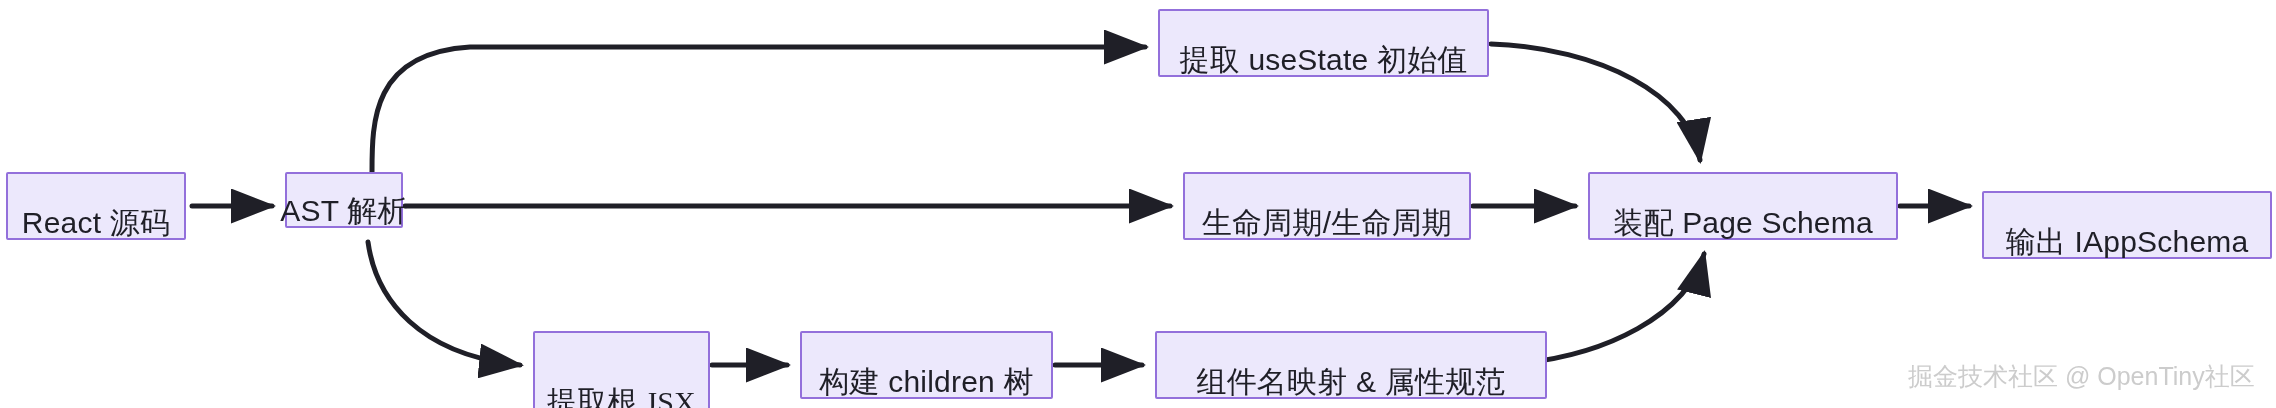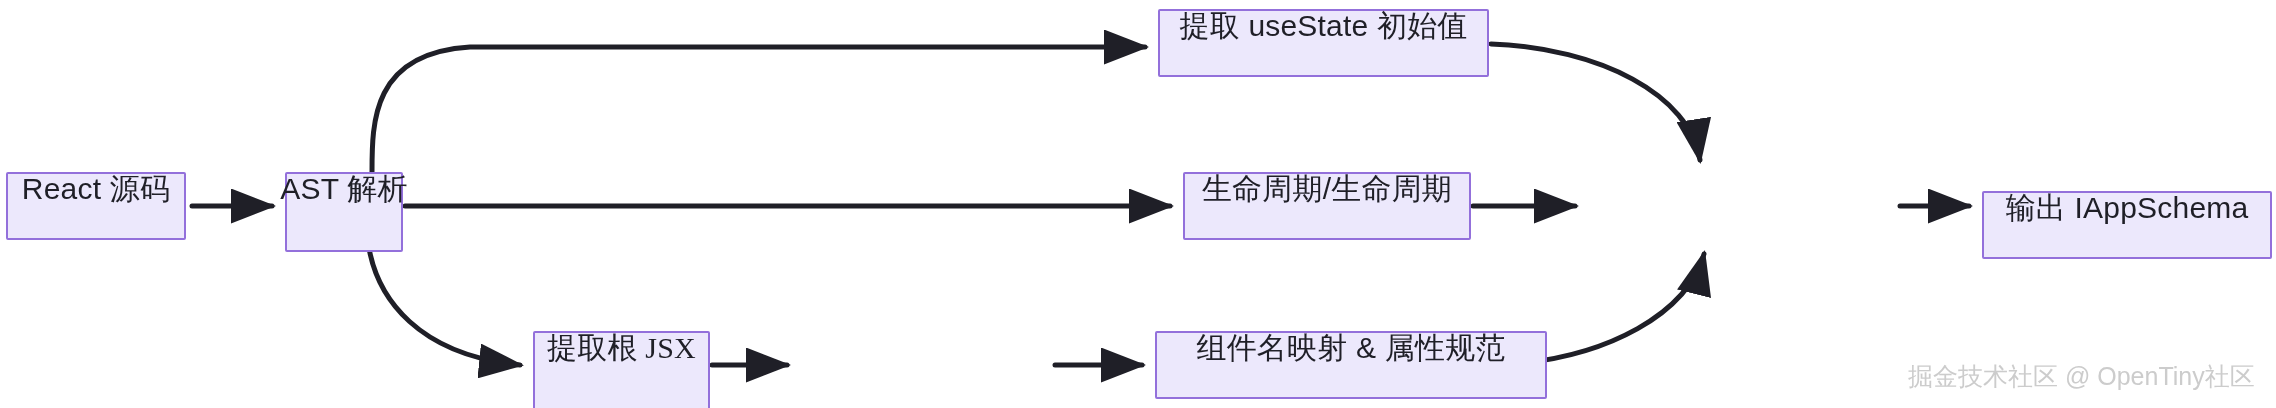--- a/index.html
+++ b/index.html
@@ -23,21 +23,21 @@
     height: 408px;
     pointer-events: none;
   }
   .node {
     position: absolute;
     box-sizing: border-box;
     background: #ECE8FC;
     border: 2px solid #9370DB;
     border-radius: 2px;
     display: flex;
-    align-items: flex-start;
+    align-items: flex-end;
     justify-content: center;
     color: #1f1f27;
     font-size: 30px;
     line-height: 1;
     white-space: nowrap;
     letter-spacing: 0.2px;
     z-index: 2;
   }
   .watermark {
     position: absolute;
@@ -81,41 +81,47 @@
       <path d="M 1497 365 C 1610 360 1690 310 1704 254" marker-end="url(#arrow)"></path>
 
       <path d="M 1900 206 L 1969 206" marker-end="url(#arrow)"></path>
     </g>
   </svg>
 
   <div class="node" style="left:6px; top:172px; width:180px; height:68px;">
     <span>React 源码</span>
   </div>
 
-  <div class="node" style="left:285px; top:172px; width:118px; height:80px;">
+  <div class="node" style="left:285px; top:172px; width:118px; height:56px;">
     <span>AST 解析</span>
   </div>
 
   <div class="node" style="left:1158px; top:9px; width:331px; height:68px;">
     <span>提取 useState 初始值</span>
   </div>
 
   <div class="node" style="left:1183px; top:172px; width:288px; height:68px;">
     <span>生命周期/生命周期</span>
   </div>
 
+  <div class="node" style="left:1588px; top:172px; width:310px; height:68px;">
+    <span>装配 Page Schema</span>
+  </div>
 
   <div class="node" style="left:1982px; top:172px; width:290px; height:68px;margin-top:19px;">
     <span>输出 IAppSchema</span>
   </div>
 
   <div class="node" style="left:533px; top:331px; width:177px; height:88px;font-family:Liberation Serif, serif;">
     <span>提取根 JSX</span>
   </div>
 
+  <div class="node" style="left:800px; top:331px; width:253px; height:68px;">
+    <span>构建 children 树</span>
+  </div>
 
   <div class="node" style="left:1155px; top:331px; width:392px; height:68px;">
     <span>组件名映射 &amp; 属性规范</span>
   </div>
 
   <div class="watermark" style="left:1908px; top:364px;text-align:right;">掘金技术社区 @ OpenTiny社区</div>
 
 </div>
 
 </body></html>

